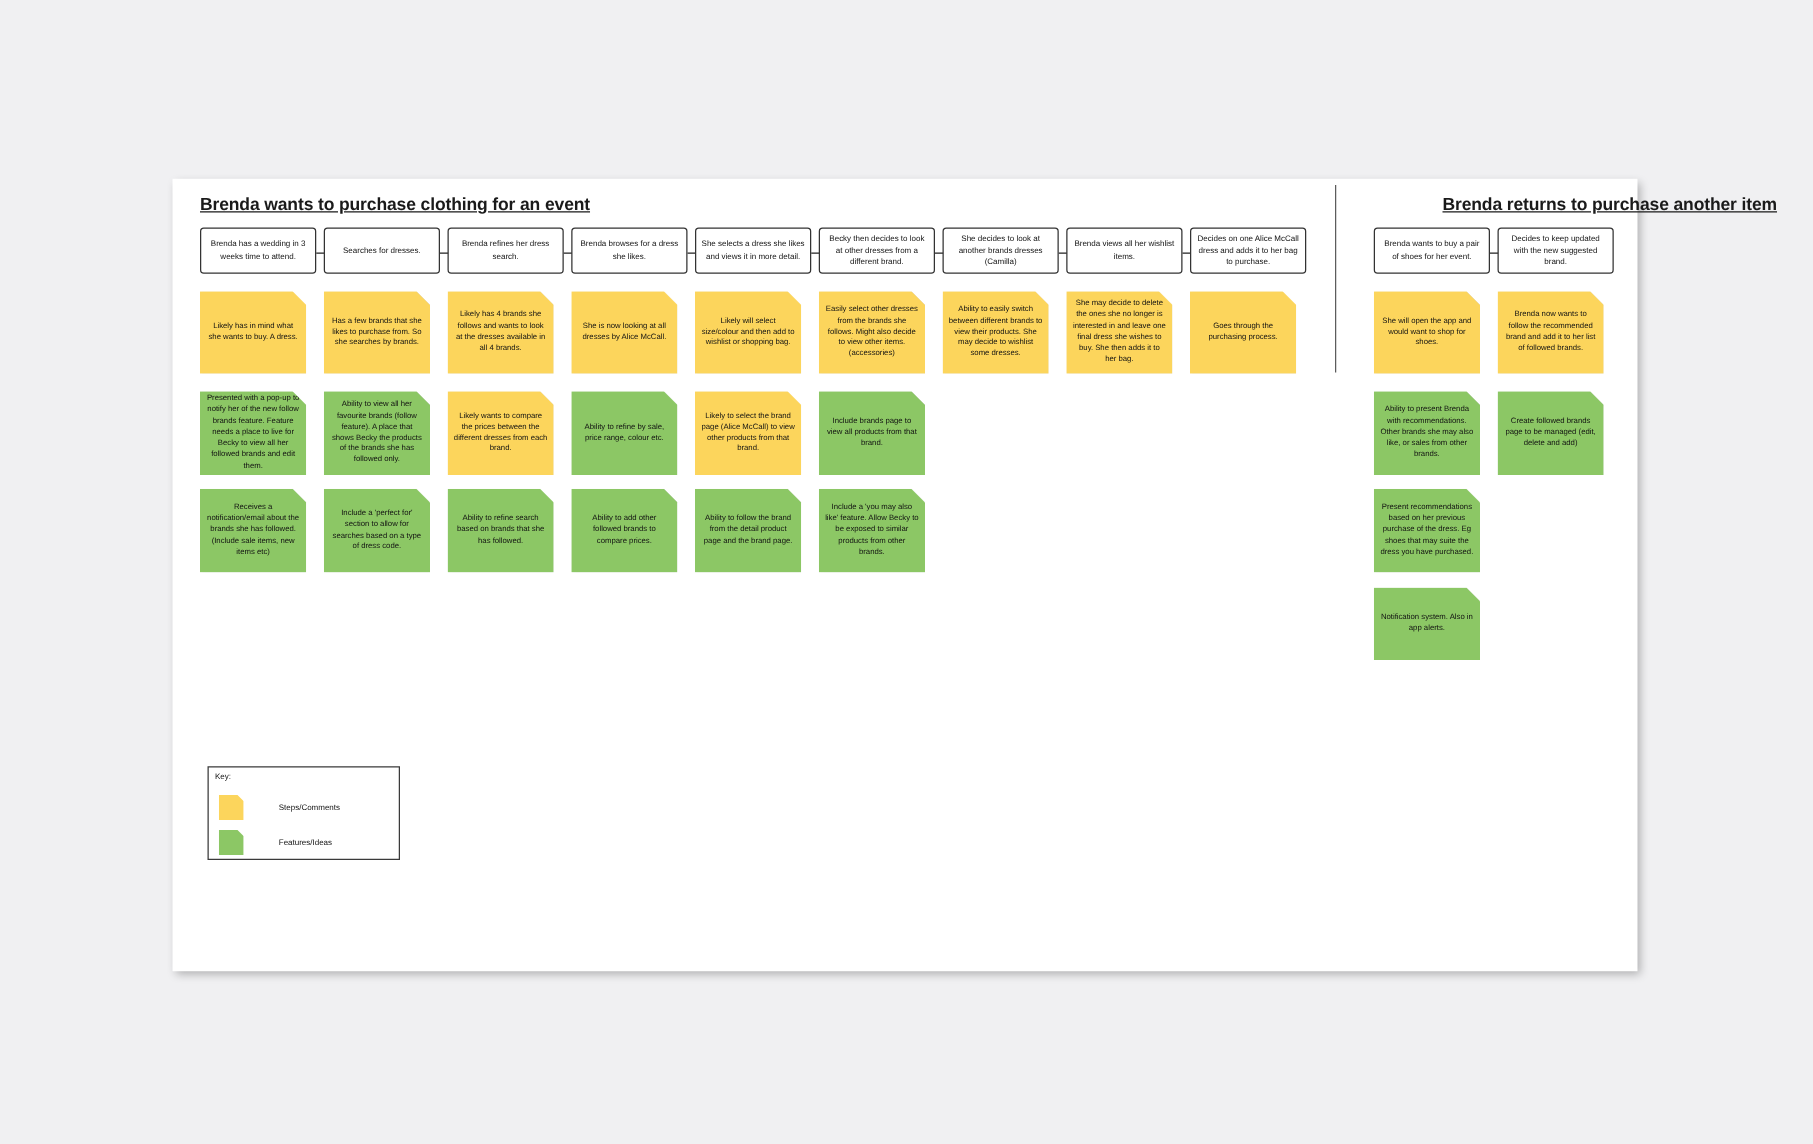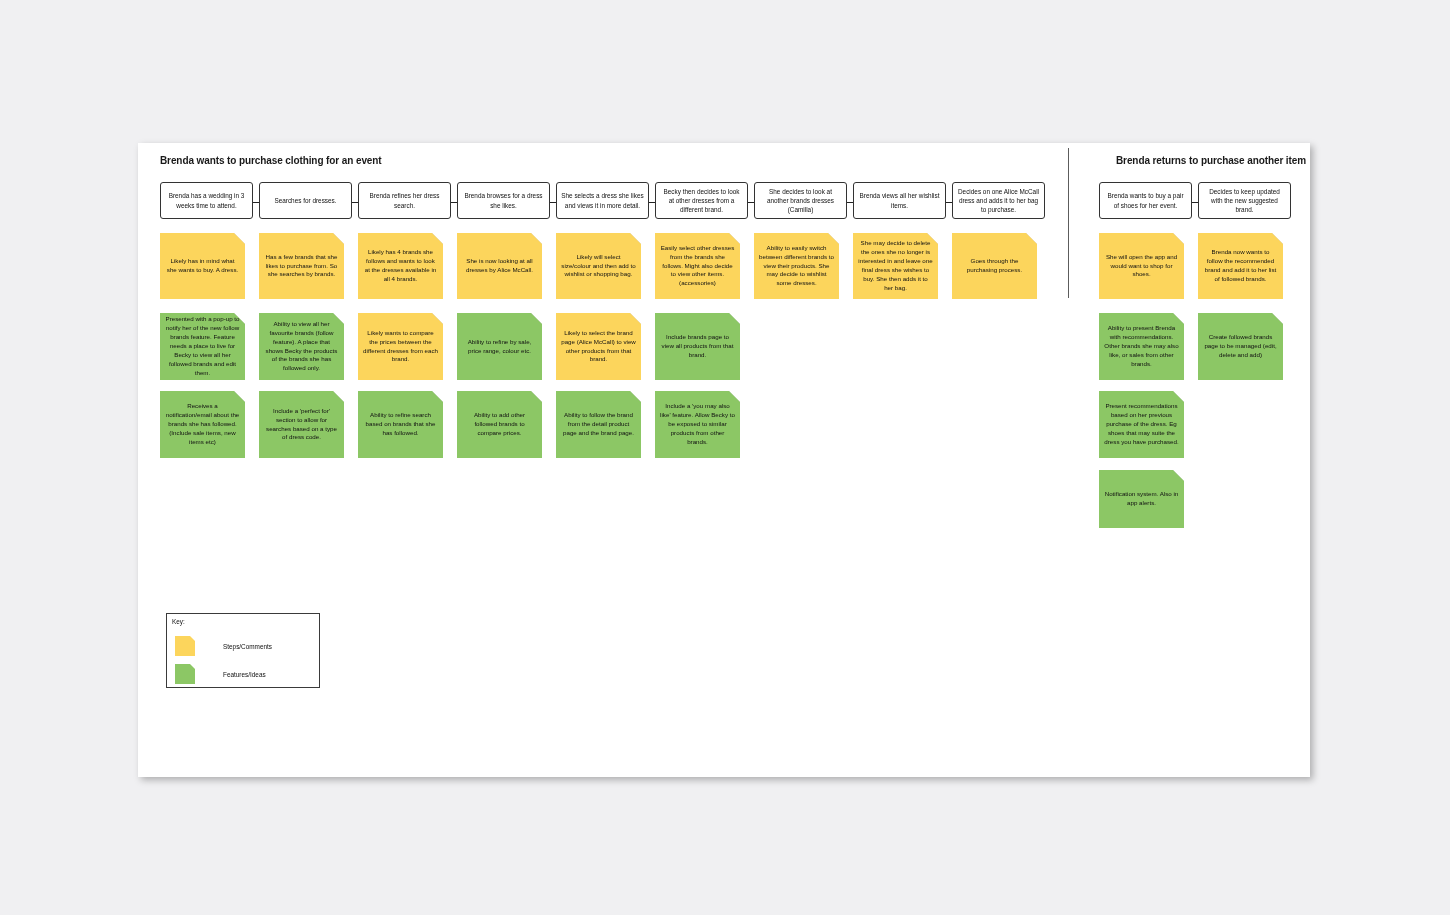--- a/index.html
+++ b/index.html
@@ -15,28 +15,29 @@
     position: absolute;
     left: 138px; top: 143px;
     width: 1172px; height: 634px;
     background: #ffffff;
     box-shadow: 3px 3px 7px rgba(0,0,0,0.28);
   }
 
   
   .section-title {
     position: absolute;
-    font-size: 10px;
+    font-size: 14px;
     font-weight: bold;
     color: #1a1a1a;
     letter-spacing: -0.1px;
     white-space: nowrap;
+    text-decoration: underline;
   }
   #title-left  { left: 22px; top: 12px; }
-  #title-right { left: 978px; top: 12px; }
+  #title-right { left: 1016px; top: 12px; }
 
   
   #section-divider {
     position: absolute;
     left: 930px; top: 5px;
     width: 1px; height: 150px;
     background: #5c5c5c;
   }
 
   

